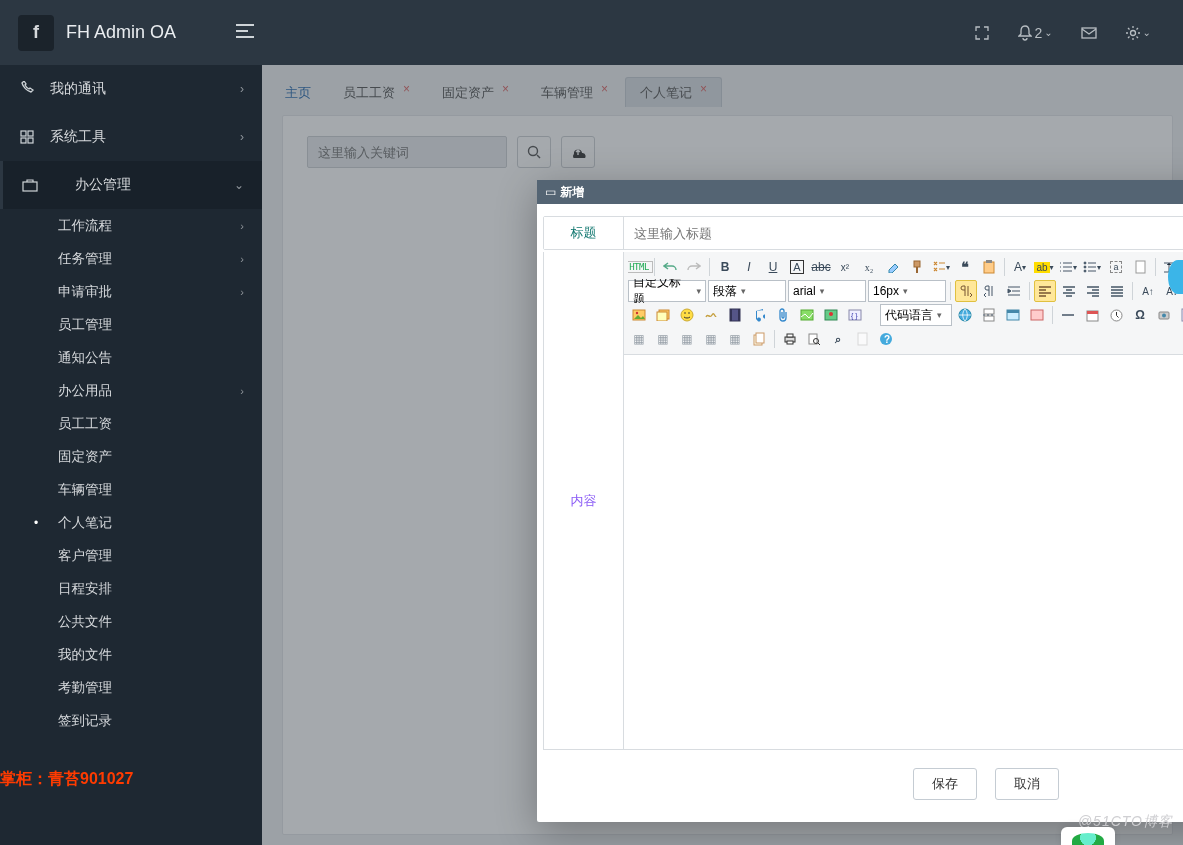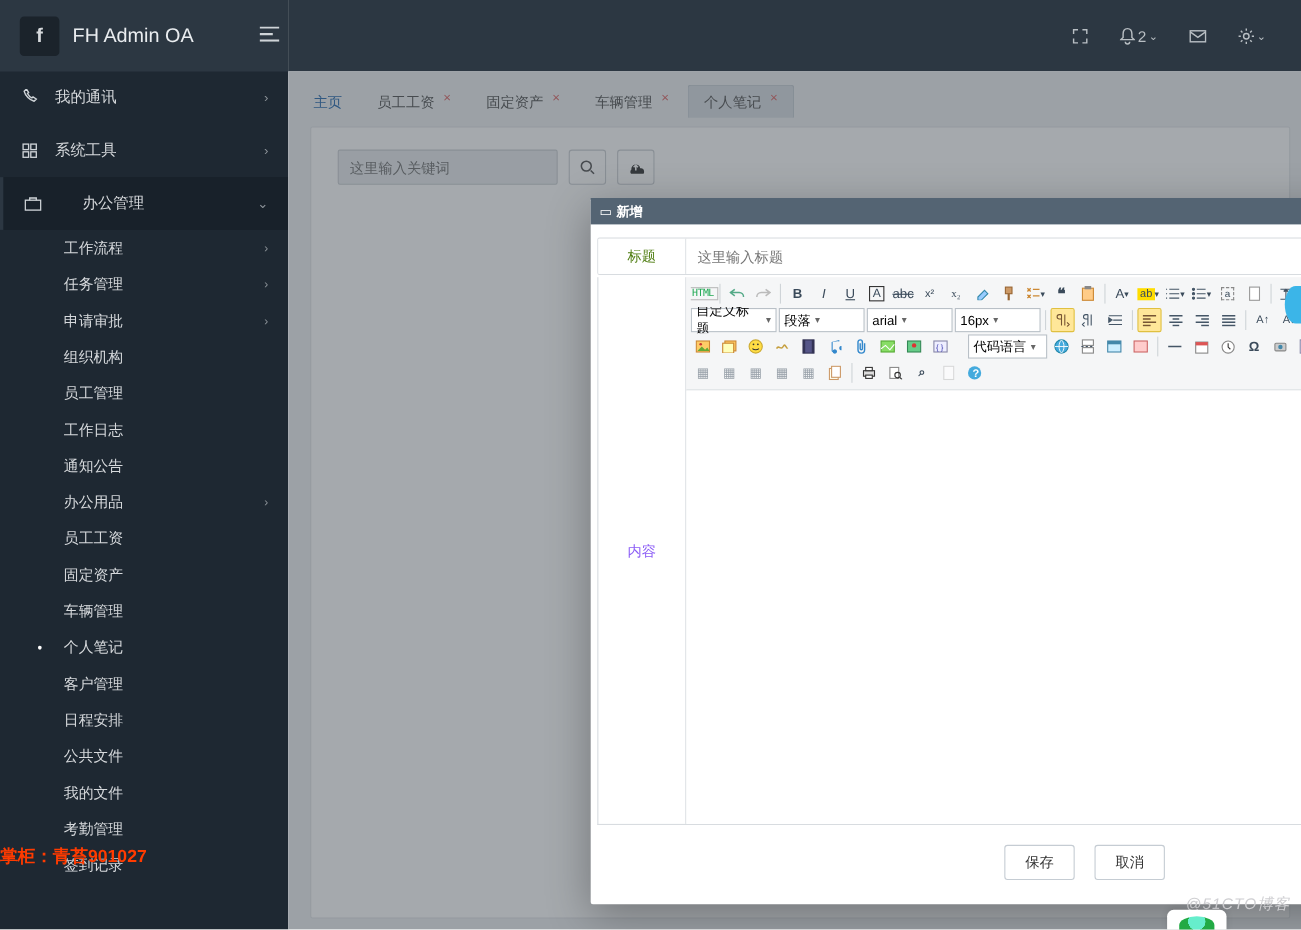--- a/index.html
+++ b/index.html
@@ -45,21 +45,21 @@
   .search-row { display: flex; align-items: center; gap: 10px; padding: 20px 24px; }
   .search-input { width: 200px; height: 32px; border: 1px solid #ccd0d4; background: #e9ecef; padding: 0 10px; font-size: 13px; color: #666; border-radius: 2px; }
   .icon-btn { width: 34px; height: 32px; border: 1px solid #ccd0d4; background: #fff; border-radius: 3px; display: flex; align-items: center; justify-content: center; cursor: pointer; color: #3a3a3a; }
 
   
   .modal-mask { position: absolute; left: 0; right: 0; top: 65px; bottom: 0; background: rgba(56,64,73,0.45); }
   .modal { position: absolute; left: 275px; top: 180px; width: 898px; background: #fff; box-shadow: 0 10px 40px rgba(0,0,0,.3); border-radius: 2px; }
   .modal-hd { height: 24px; background: #546473; color: #fff; display: flex; align-items: center; padding: 0 8px; font-size: 12px; }
   .modal-body { padding: 12px 6px 0 6px; }
   .form-row { display: flex; border: 1px solid #d8dce0; border-radius: 2px; margin-bottom: 2px; }
-  .form-lbl { width: 80px; min-width: 80px; background: #fff; display: flex; align-items: center; justify-content: center; font-size: 13px; color: #4d7c0f; border-right: 1px solid #d8dce0; }
+  .form-lbl { width: 80px; min-width: 80px; background: #fff; display: flex; align-items: center; justify-content: center; font-size: 13px; color: #0f766e; border-right: 1px solid #d8dce0; }
   .form-ctl { flex: 1; }
   .title-in { width: 100%; height: 32px; border: none; outline: none; padding: 0 10px; font-size: 13px; color: #888; }
   .editor-wrap { display: flex; border: 1px solid #d8dce0; border-top: none; height: 498px; }
   .editor-lbl { width: 80px; min-width: 80px; display: flex; align-items: center; justify-content: center; font-size: 13px; color: #8b5cf6; border-right: 1px solid #d8dce0; }
   .editor { flex: 1; display: flex; flex-direction: column; }
   .toolbar { background: #f5f6f7; border-bottom: 1px solid #d8dce0; padding: 3px 4px; }
   .tb-row { display: flex; align-items: center; flex-wrap: nowrap; gap: 2px; padding: 1px 0; overflow:hidden;}
   .tb-btn { width: 22px; height: 22px; border: 1px solid transparent; display: flex; align-items: center; justify-content: center; font-size: 12px; color: #3a4a5a; cursor: pointer; border-radius: 2px;}
   .tb-btn svg { pointer-events:none; }
   .tb-btn.yellow { background: #ffe799; border-color: #e0c040; }
@@ -135,27 +135,21 @@
           </div>
         <div class="nav-sub-item">
             <span>任务管理</span>
             <span class="chev">›</span>
           </div>
         <div class="nav-sub-item">
             <span>申请审批</span>
             <span class="chev">›</span>
           </div>
         <div class="nav-sub-item">
-            <span>组织机构</span>
-          </div>
-        <div class="nav-sub-item">
             <span>员工管理</span>
-          </div>
-        <div class="nav-sub-item">
-            <span>工作日志</span>
           </div>
         <div class="nav-sub-item">
             <span>通知公告</span>
           </div>
         <div class="nav-sub-item">
             <span>办公用品</span>
             <span class="chev">›</span>
           </div>
         <div class="nav-sub-item">
             <span>员工工资</span>

